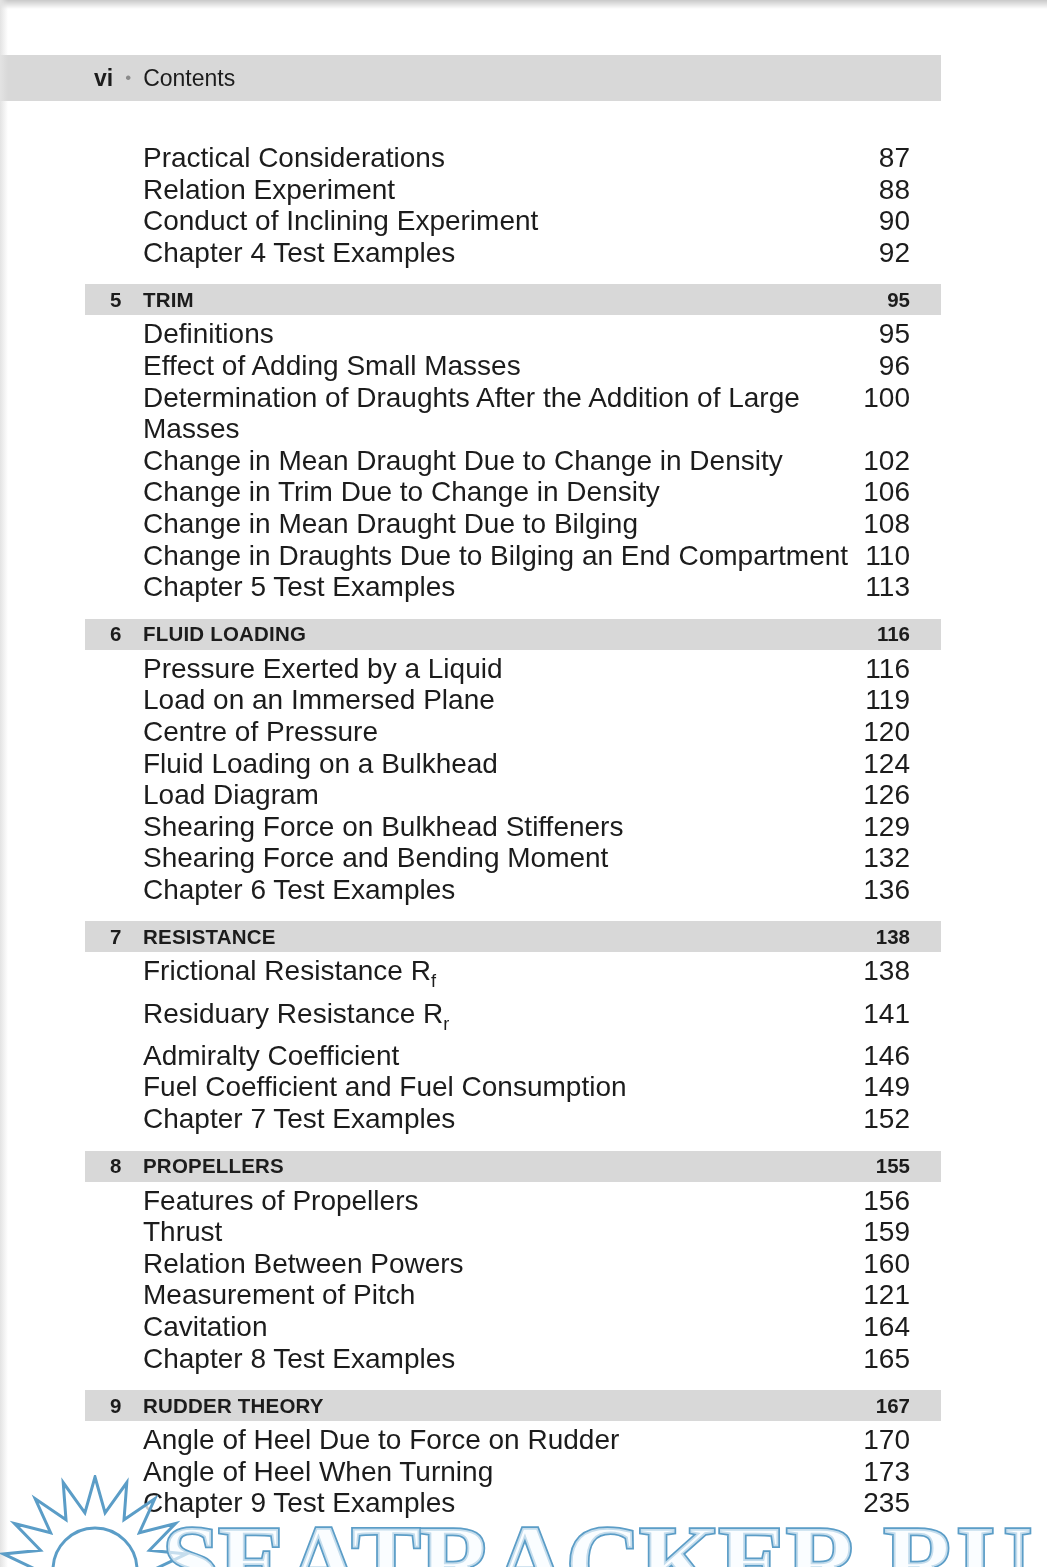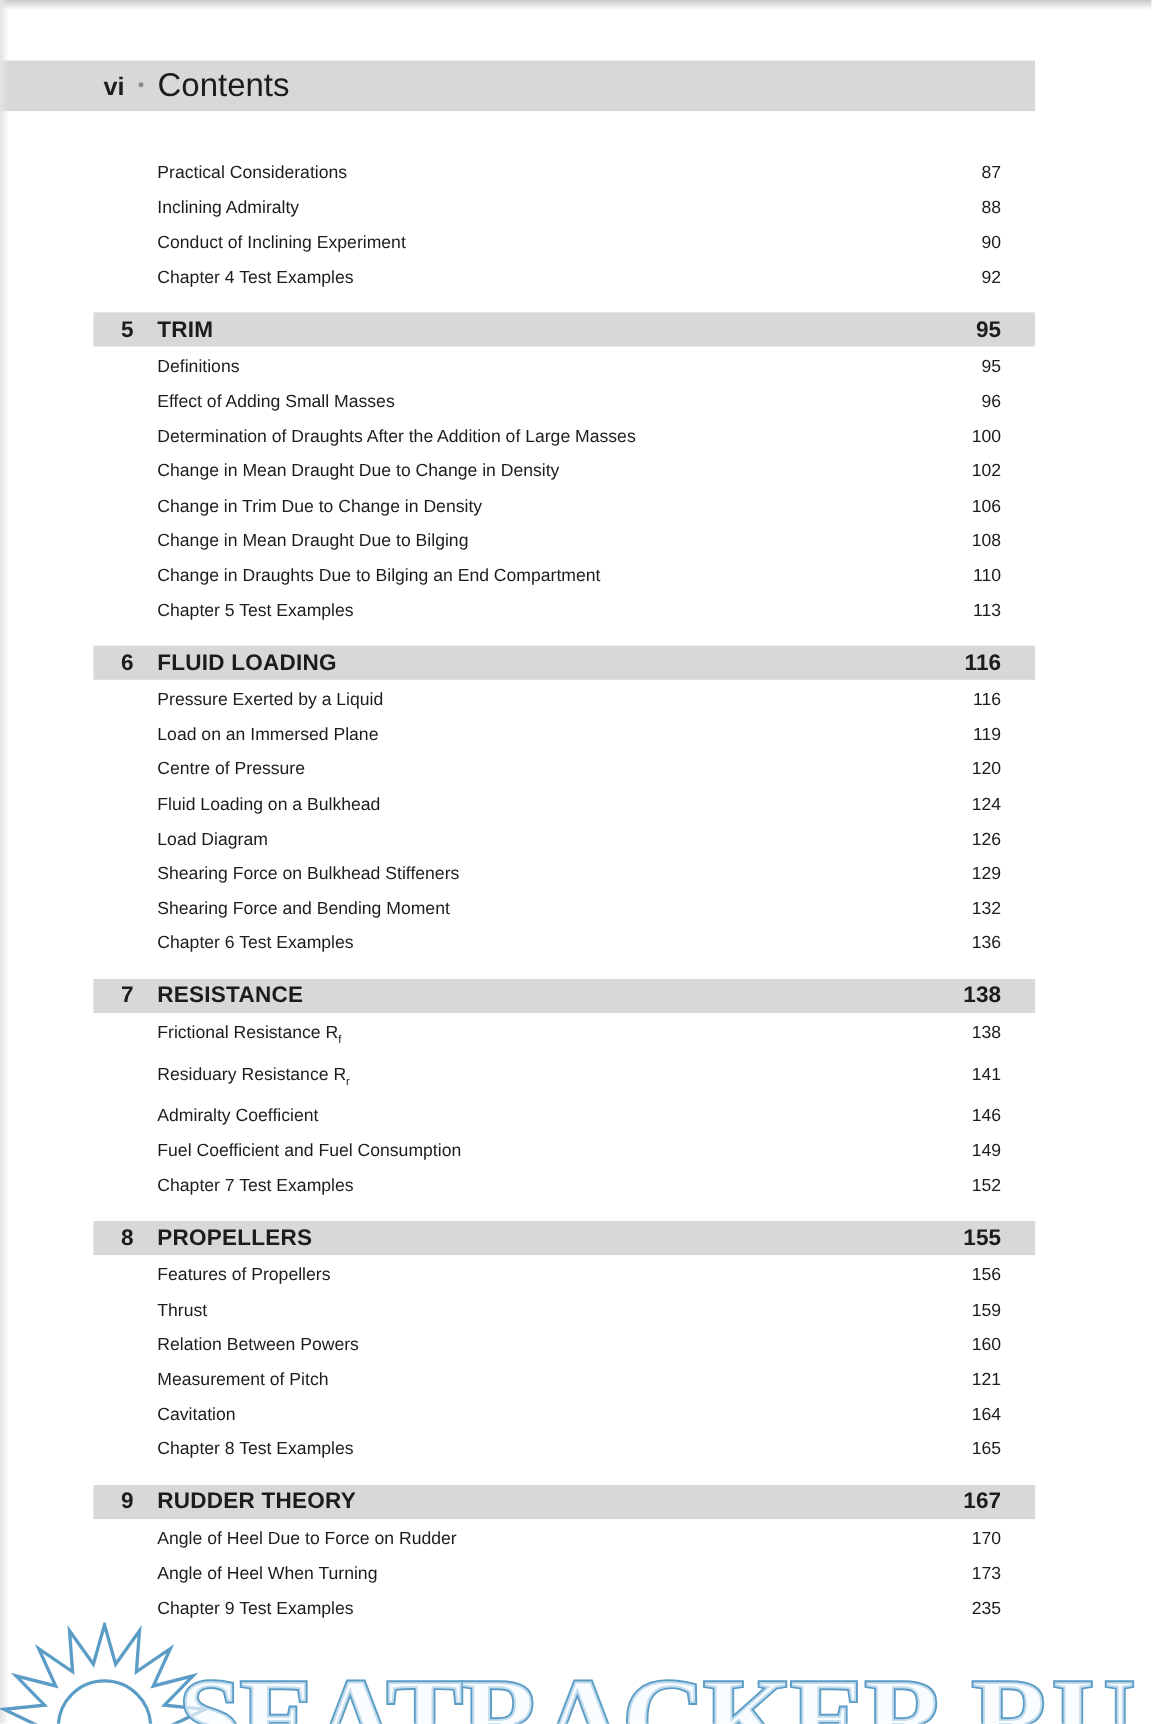--- a/index.html
+++ b/index.html
@@ -35,21 +35,21 @@
     top: 55px; left: 0;
     width: 941px; height: 46px;
     background: var(--bar-gray, #d8d8d8);
     display: flex;
     align-items: center;
     padding-left: 94px;
     font-size: 23px;
   }
   .folio { font-weight: bold; }
   .bullet { color: #8a8a8a; margin: 0 12px; font-size: 17px; }
-  .header-title { font-size: 30px; }
+  .header-title { font-size: 23px; }
 
   
   .toc {
     position: absolute;
     top: 142px;
     left: 85px;
     width: 856px;
   }
   .toc-section + .toc-section { margin-top: 16px; }
 
@@ -64,21 +64,21 @@
     margin-bottom: 3px;
   }
   .sec-num { width: 33px; }
   .sec-title { flex: 1; letter-spacing: 0.2px; }
   .sec-page { text-align: right; }
 
   .toc-entry {
     display: flex;
     align-items: baseline;
     padding: 0 31px 0 58px;
-    font-size: 16px;
+    font-size: 28px;
     line-height: 31.6px;
   }
   .entry-label { flex: 1; padding-right: 12px; }
   .entry-label sub { font-size: 0.65em; }
   .entry-page { text-align: right; }
 
   
   .watermark {
     position: absolute;
     left: 0;
@@ -120,21 +120,21 @@
 <main class="toc" id="toc">
   <section class="toc-section">
 
     <div class="entries">
   <div class="toc-entry">
     <span class="entry-label">Practical Considerations</span>
     <span class="entry-page">87</span>
   </div>
 
   <div class="toc-entry">
-    <span class="entry-label">Inclining Admiralty</span>
+    <span class="entry-label">Relation Experiment</span>
     <span class="entry-page">88</span>
   </div>
 
   <div class="toc-entry">
     <span class="entry-label">Conduct of Inclining Experiment</span>
     <span class="entry-page">90</span>
   </div>
 
   <div class="toc-entry">
     <span class="entry-label">Chapter 4 Test Examples</span>

